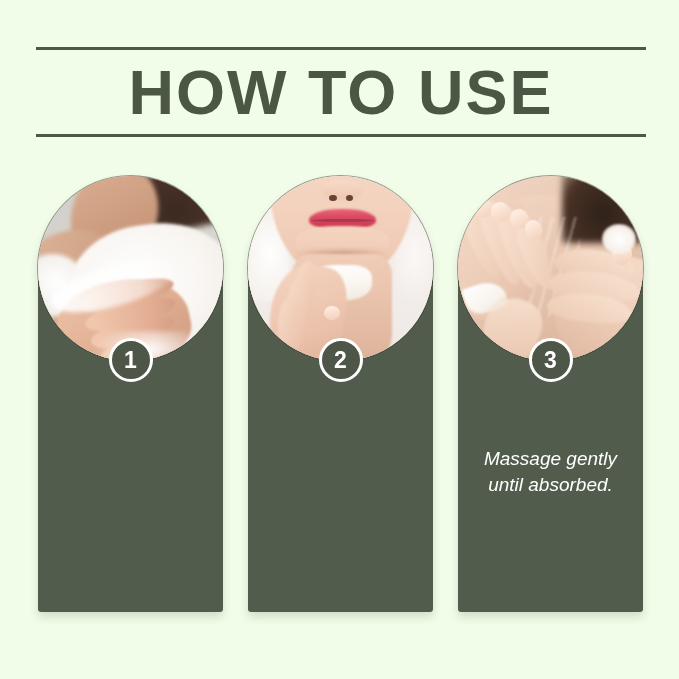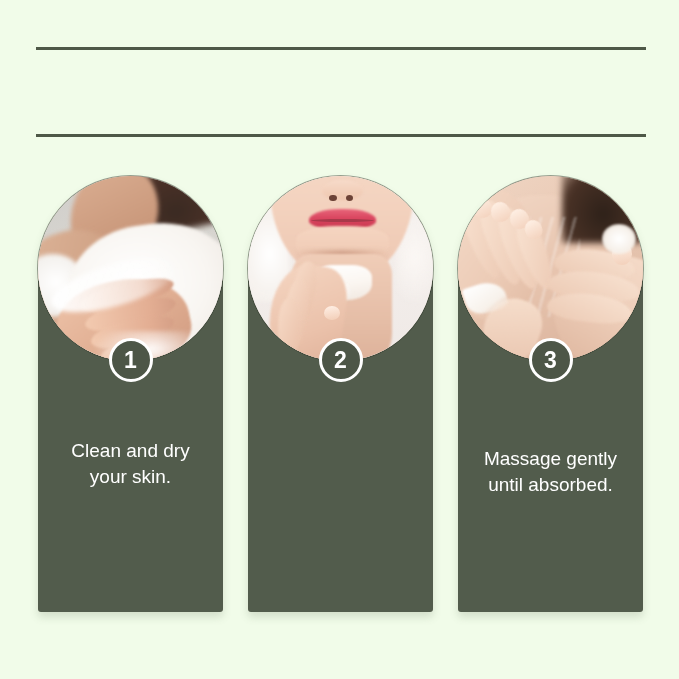--- a/index.html
+++ b/index.html
@@ -123,21 +123,21 @@
     left: 6px;
     width: 173px;
     top: 262px;
     text-align: center;
     color: #ffffff;
     font-size: 19px;
     line-height: 26px;
     font-family: "Liberation Sans", sans-serif;
     white-space: pre-line;
   }
-  .caption-3 { top: 270px; }
+  .caption-3 { top: 270px; font-style: italic; }
 
   
   
   .s1-bg {
     position: absolute; inset: 0;
     background:
       linear-gradient(160deg, #cfcdc9 0%, #d8d6d1 40%, #cdc9c3 100%);
   }
   .s1-hair {
     position: absolute;
@@ -460,20 +460,21 @@
     filter: blur(1.2px);
   }
 </style>
 </head>
 <body>
 
 <div id="root">
 
   <div class="title-block">
     <div class="rule rule-top"></div>
+    <div class="page-title">HOW TO USE</div>
     <div class="rule rule-bottom"></div>
   </div>
 
   <div class="cards">
 
     <div class="card card-1">
       <div class="card-body"></div>
 
       <div class="card-photo">
         <div class="scene">
@@ -487,22 +488,20 @@
           <div class="s1-f1"></div>
           <div class="s1-f2"></div>
           <div class="s1-f3"></div>
           <div class="s1-f4"></div>
           <div class="s1-foam-streak"></div>
           <div class="s1-foam-streak2"></div>
         </div>
       </div>
 
       <div class="badge">1</div>
-      <div class="caption">Clean and dry
-your skin.</div>
     </div>
 
     <div class="card card-2">
       <div class="card-body"></div>
 
       <div class="card-photo">
         <div class="scene">
           <div class="s2-bg"></div>
           <div class="s2-left-white"></div>
           <div class="s2-right-white"></div>

